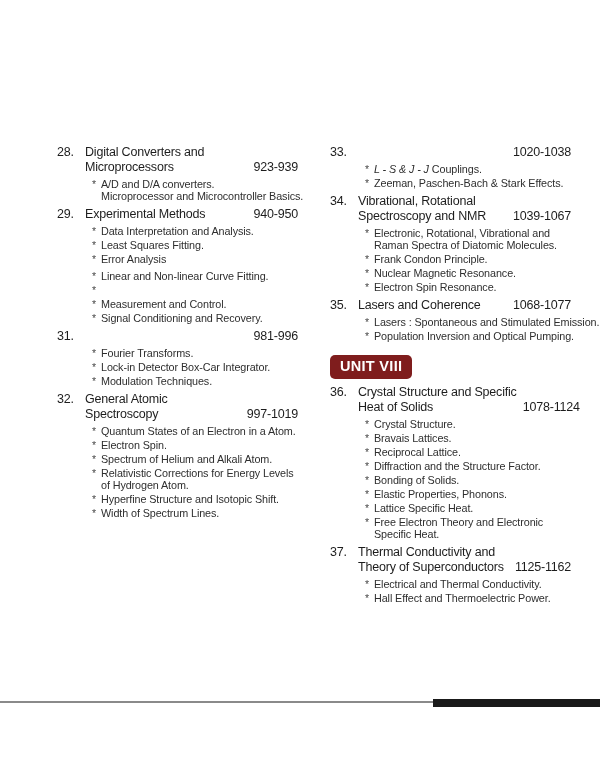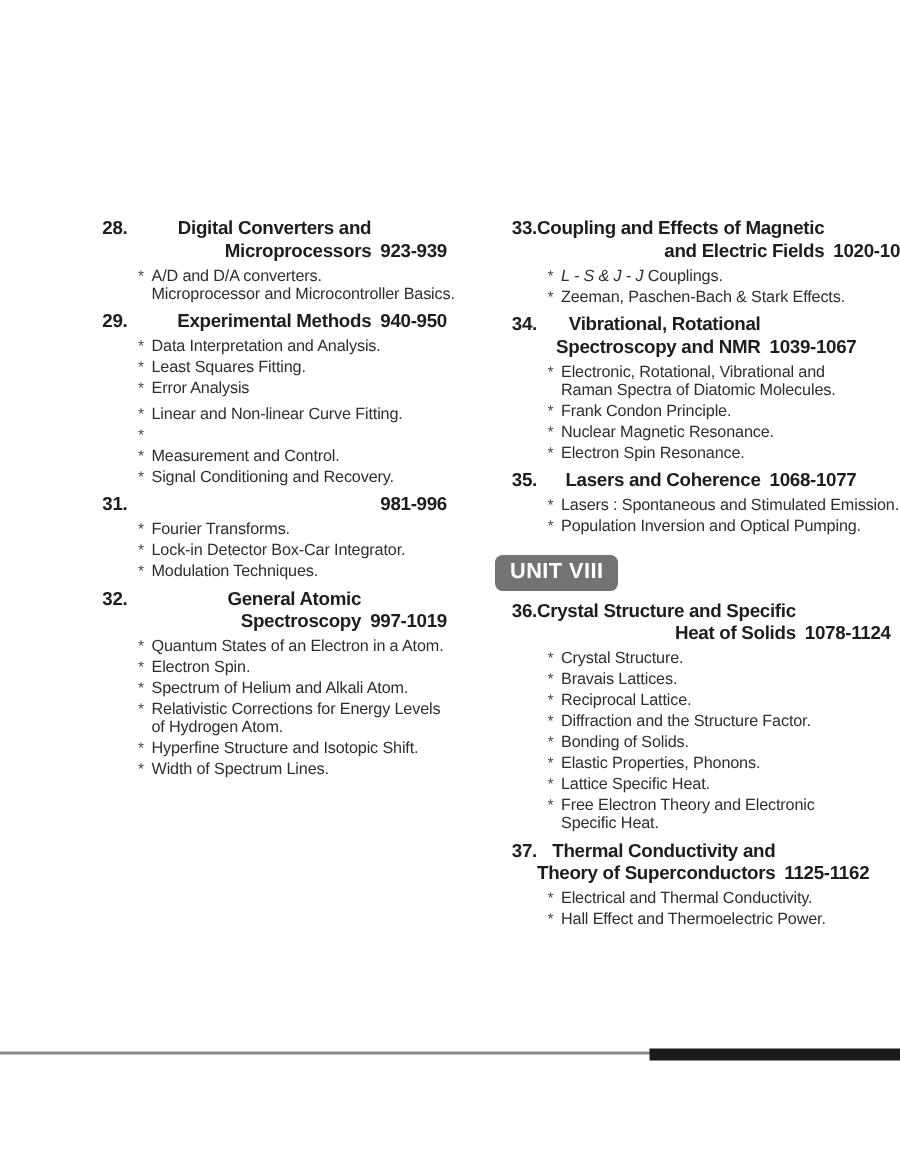--- a/index.html
+++ b/index.html
@@ -2,31 +2,31 @@
 <html><head>
 <meta charset="utf-8">
 <style>
   html,body{margin:0;padding:0;background:#fff;}
   .page{position:relative;width:600px;height:767px;background:#ffffff;overflow:hidden;
         font-family:"Liberation Sans",sans-serif;}
   .col{position:absolute;top:145px;}
   .col.left{left:57px;width:241px;}
   .col.right{left:330px;width:241px;}
   .entry{margin-bottom:5px;}
-  .entry-head{display:flex;align-items:flex-start;font-weight:bold;font-size:12.5px;
-              line-height:15px;color:#1d1d1d;letter-spacing:-0.2px;text-align:right;}
+  .entry-head{display:flex;align-items:flex-start;font-weight:normal;font-size:12.5px;
+              line-height:15px;color:#1d1d1d;letter-spacing:-0.2px;}
   .num{flex:none;width:28px;}
   .title{flex:1 1 auto;white-space:pre;}
   .pages{margin-left:auto;align-self:flex-end;white-space:nowrap;padding-left:6px;}
   .bullets{margin-top:3px;}
   .bullet{display:flex;margin-bottom:2px;}
   .mark{flex:none;width:9px;margin-left:35px;color:#4a4a4a;font-size:10.5px;line-height:12px;}
   .btext{white-space:pre;font-size:10.8px;line-height:12px;color:#2e2e2e;letter-spacing:-0.1px;}
   .btext em{}
-  .unit-badge{display:inline-block;background:#737373;color:#ffffff;border-radius:5px;
+  .unit-badge{display:inline-block;background:#7f1d1d;color:#ffffff;border-radius:5px;
               padding:4px 10px 5px 10px;font-weight:bold;font-size:14.5px;line-height:15px;
               letter-spacing:0.3px;margin:8px 0 6px 0;}
   .rule{position:absolute;left:0;right:0;top:701px;height:2px;background:#8a8a8a;}
   .corner-bar{position:absolute;left:433px;right:0;top:699px;height:8px;background:#1a1a1a;}
 </style>
 </head>
 <body>
 
 <div class="page">
   <div class="col left"><div class="entry">
@@ -131,22 +131,20 @@
           </div>
           <div class="bullet">
             <span class="mark">*</span>
             <span class="btext">Width of Spectrum Lines.</span>
           </div>
         </div>
       </div></div>
   <div class="col right"><div class="entry">
         <div class="entry-head">
           <span class="num">33.</span>
-          <span class="title">Coupling and Effects of Magnetic
-and Electric Fields</span>
           <span class="pages">1020-1038</span>
         </div>
         <div class="bullets">
           <div class="bullet">
             <span class="mark">*</span>
             <span class="btext"><em>L - S &amp; J - J </em><span>Couplings.</span></span>
           </div>
           <div class="bullet">
             <span class="mark">*</span>
             <span class="btext">Zeeman, Paschen-Bach &amp; Stark Effects.</span>

